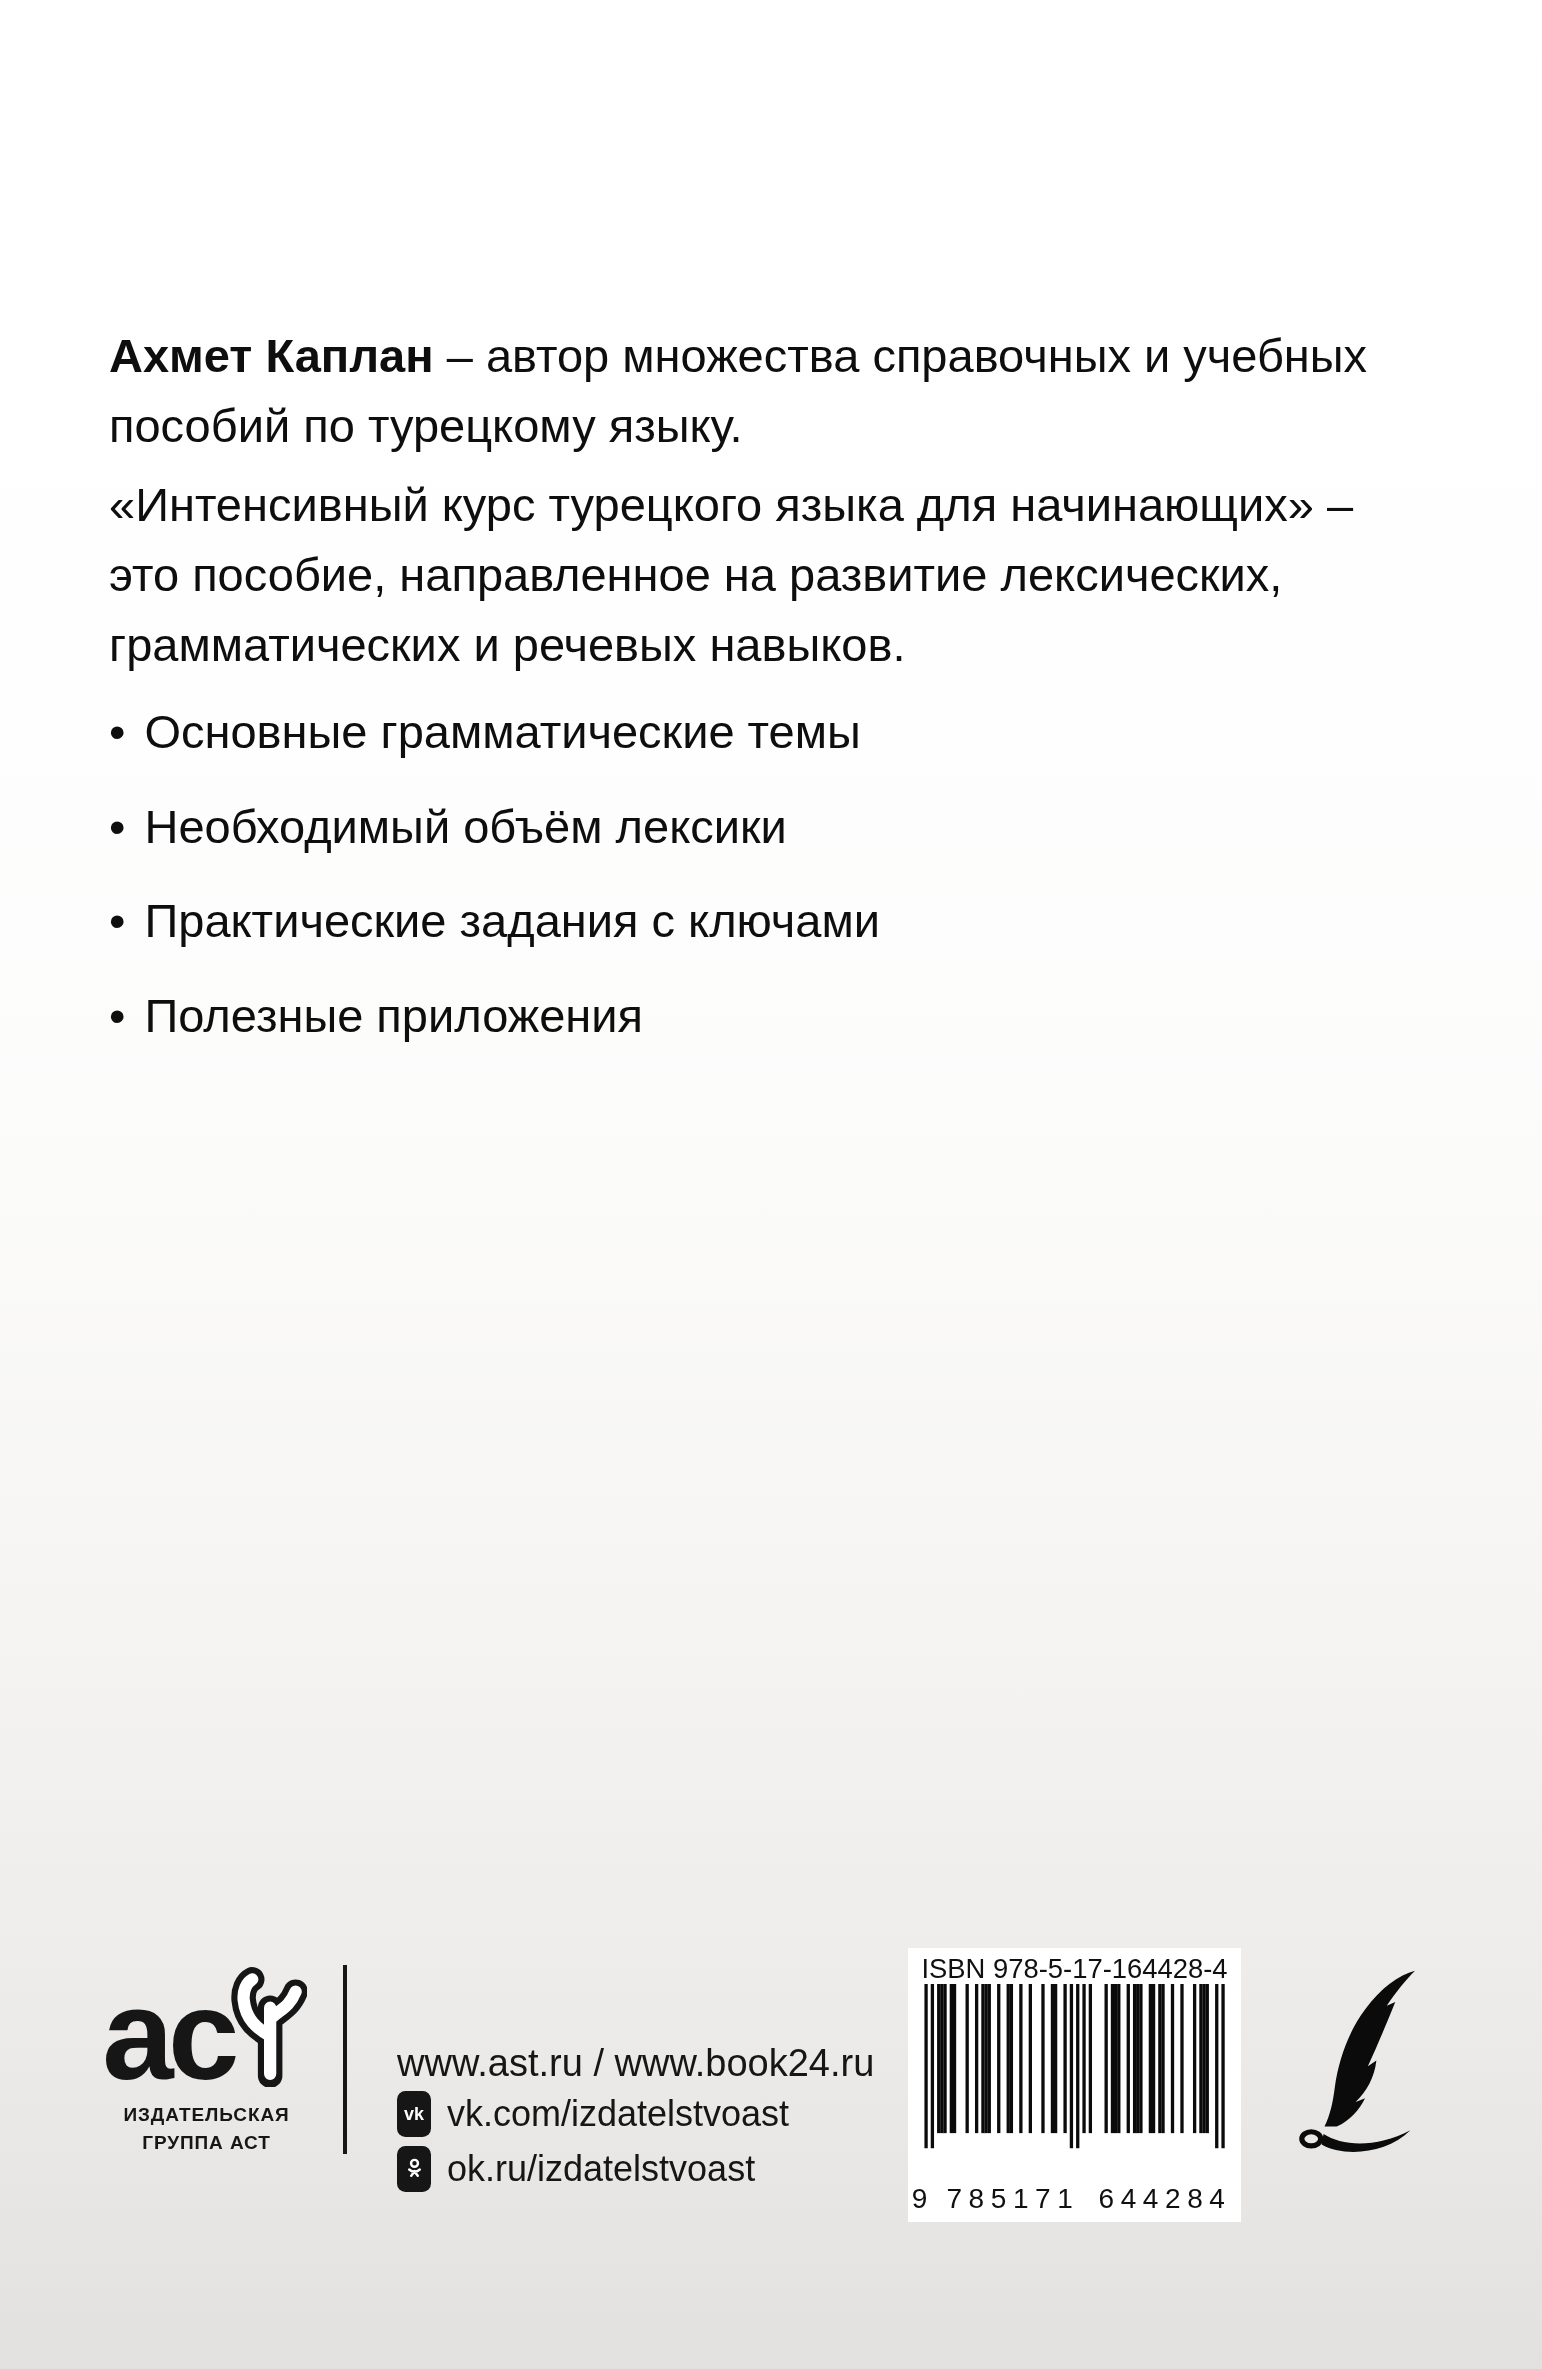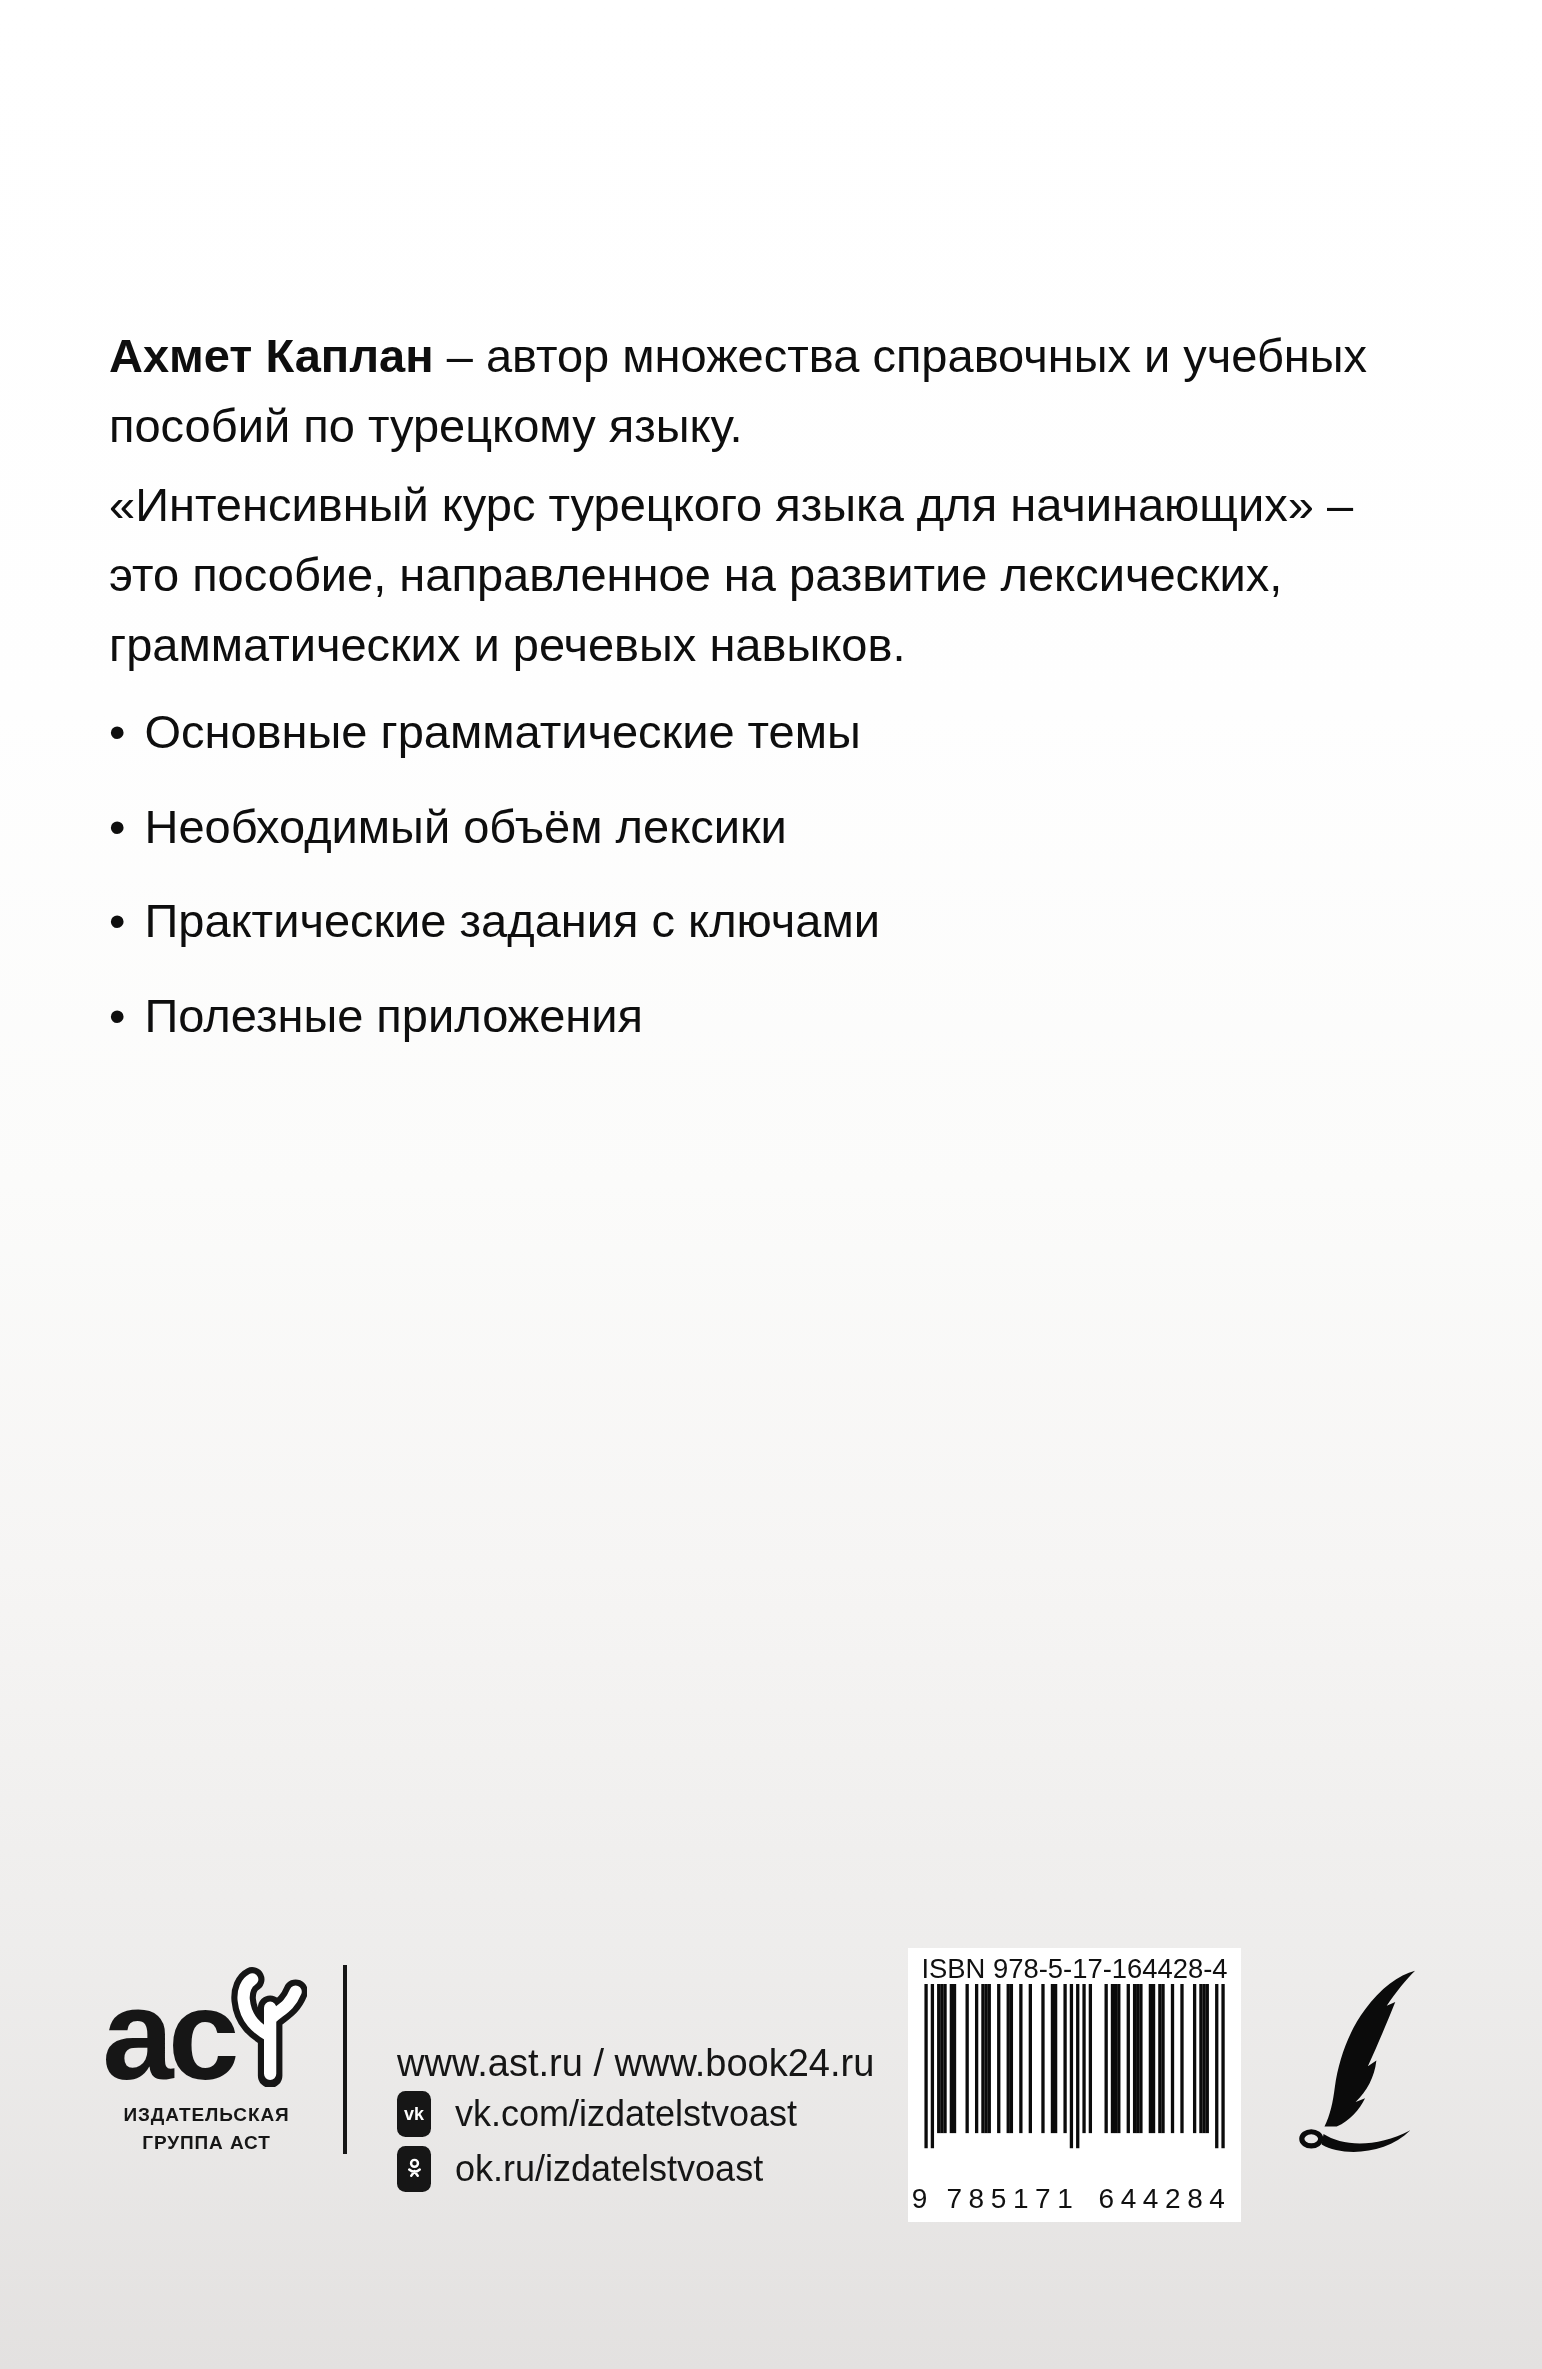--- a/index.html
+++ b/index.html
@@ -23,21 +23,21 @@
   .ast-logo{position:absolute;left:104px;top:1953px;}
   .publisher-name{position:absolute;left:91px;top:2101px;width:231px;text-align:center;
     font-weight:700;font-size:19px;line-height:28px;letter-spacing:0.9px;color:#161616;}
   .divider{position:absolute;left:343px;top:1965px;width:3.8px;height:189px;background:#161616;}
   .promo{position:absolute;left:397px;top:1944px;font-size:37px;font-weight:700;line-height:48px;color:#161616;white-space:nowrap;}
   .websites{position:absolute;left:397px;top:2042px;font-size:38px;color:#161616;white-space:nowrap;}
   .social{position:absolute;left:397px;top:2091px;}
   .social-row{display:flex;align-items:center;margin-bottom:8.5px;}
   .social-icon{width:34px;height:46px;background:#161616;border-radius:8.5px;margin-right:16px;
     display:flex;align-items:center;justify-content:center;color:#fff;font-size:18px;font-weight:700;flex:0 0 auto;}
-  .social-text{font-size:36px;color:#161616;white-space:nowrap;margin-left:8px;}
+  .social-text{font-size:36px;color:#161616;white-space:nowrap;}
 
   .barcode-box{position:absolute;left:908px;top:1948px;width:333px;height:274px;background:#ffffff;}
   .isbn{position:absolute;top:4.7px;left:0;width:100%;text-align:center;font-size:27.4px;color:#101010;white-space:nowrap;}
   .bars{position:absolute;left:16px;top:36px;}
   .digits{position:absolute;bottom:6.6px;left:0;right:0;display:flex;justify-content:space-between;
     padding:0 9.5px 0 3.8px;font-size:28px;color:#101010;}
   .digits .grp{letter-spacing:6.6px;margin-left:19px;}
 
   .feather{position:absolute;left:1295px;top:1968px;}
 </style>

